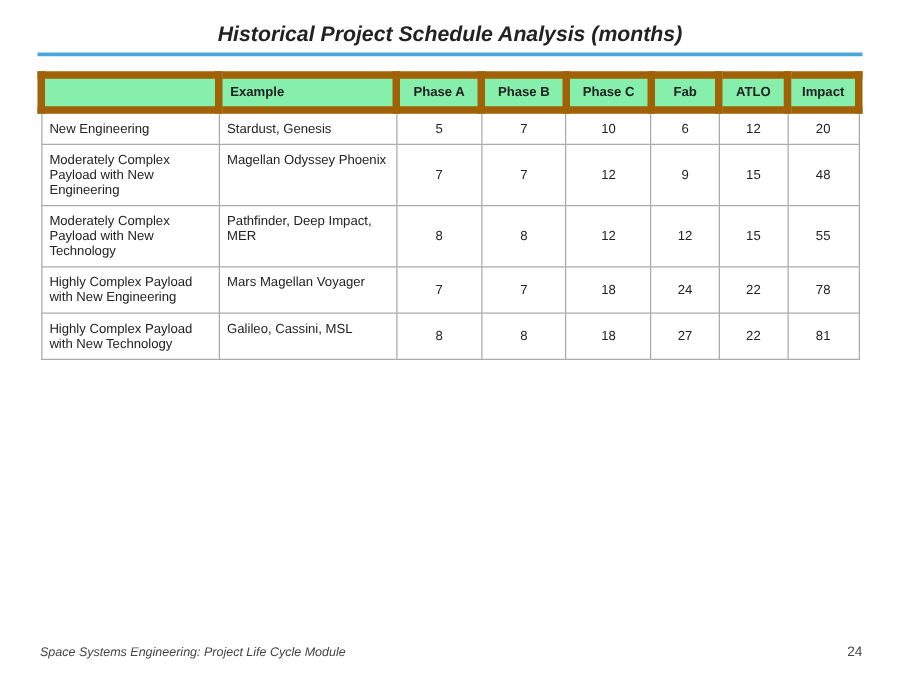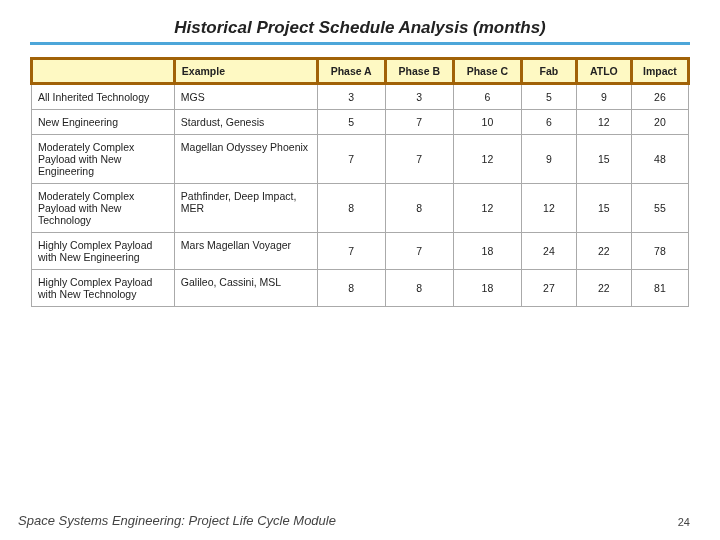--- a/index.html
+++ b/index.html
@@ -35,23 +35,23 @@
       margin: 4px auto 0 auto;
       width: 100%;
     }
     table {
       width: 100%;
       border-collapse: collapse;
       margin-top: 8px;
       font-size: 10.5px;
     }
     thead tr th {
-      border: 3px solid #a16207;
+      border: 6px solid #a16207;
       padding: 5px 6px;
-      background: #fef9c3;
+      background: #86efac;
       font-weight: bold;
       text-align: left;
       vertical-align: bottom;
     }
     thead tr th.center {
       text-align: center;
     }
     tbody tr td {
       border: 1px solid #aaa;
       padding: 6px 6px;
@@ -63,22 +63,22 @@
     }
     .col-category { width: 130px; }
     .col-example  { width: 130px; }
     .col-phase    { width: 62px; }
     .col-fab      { width: 50px; }
     .col-atlo     { width: 50px; }
     .col-total    { width: 52px; }
     .footer-left {
       position: absolute;
       bottom: 12px;
-      left: 18px;
-      font-size: 13px;
+      left: 32px;
+      font-size: 10px;
       font-style: italic;
       color: #444;
     }
     .footer-right {
       position: absolute;
       bottom: 12px;
       right: 30px;
       font-size: 11px;
       color: #444;
     }
@@ -99,30 +99,20 @@
         <th class="col-example">Example</th>
         <th class="col-phase center">Phase A</th>
         <th class="col-phase center">Phase B</th>
         <th class="col-phase center">Phase C</th>
         <th class="col-fab center">Fab</th>
         <th class="col-atlo center">ATLO</th>
         <th class="col-total center">Impact</th>
       </tr>
     </thead>
     <tbody id="table-body">
-    <tr>
-          <td>All Inherited Technology</td>
-          <td>MGS</td>
-          <td class="center">3</td>
-          <td class="center">3</td>
-          <td class="center">6</td>
-          <td class="center">5</td>
-          <td class="center">9</td>
-          <td class="center">26</td>
-        </tr>
         <tr>
           <td>New Engineering</td>
           <td>Stardust, Genesis</td>
           <td class="center">5</td>
           <td class="center">7</td>
           <td class="center">10</td>
           <td class="center">6</td>
           <td class="center">12</td>
           <td class="center">20</td>
         </tr>

